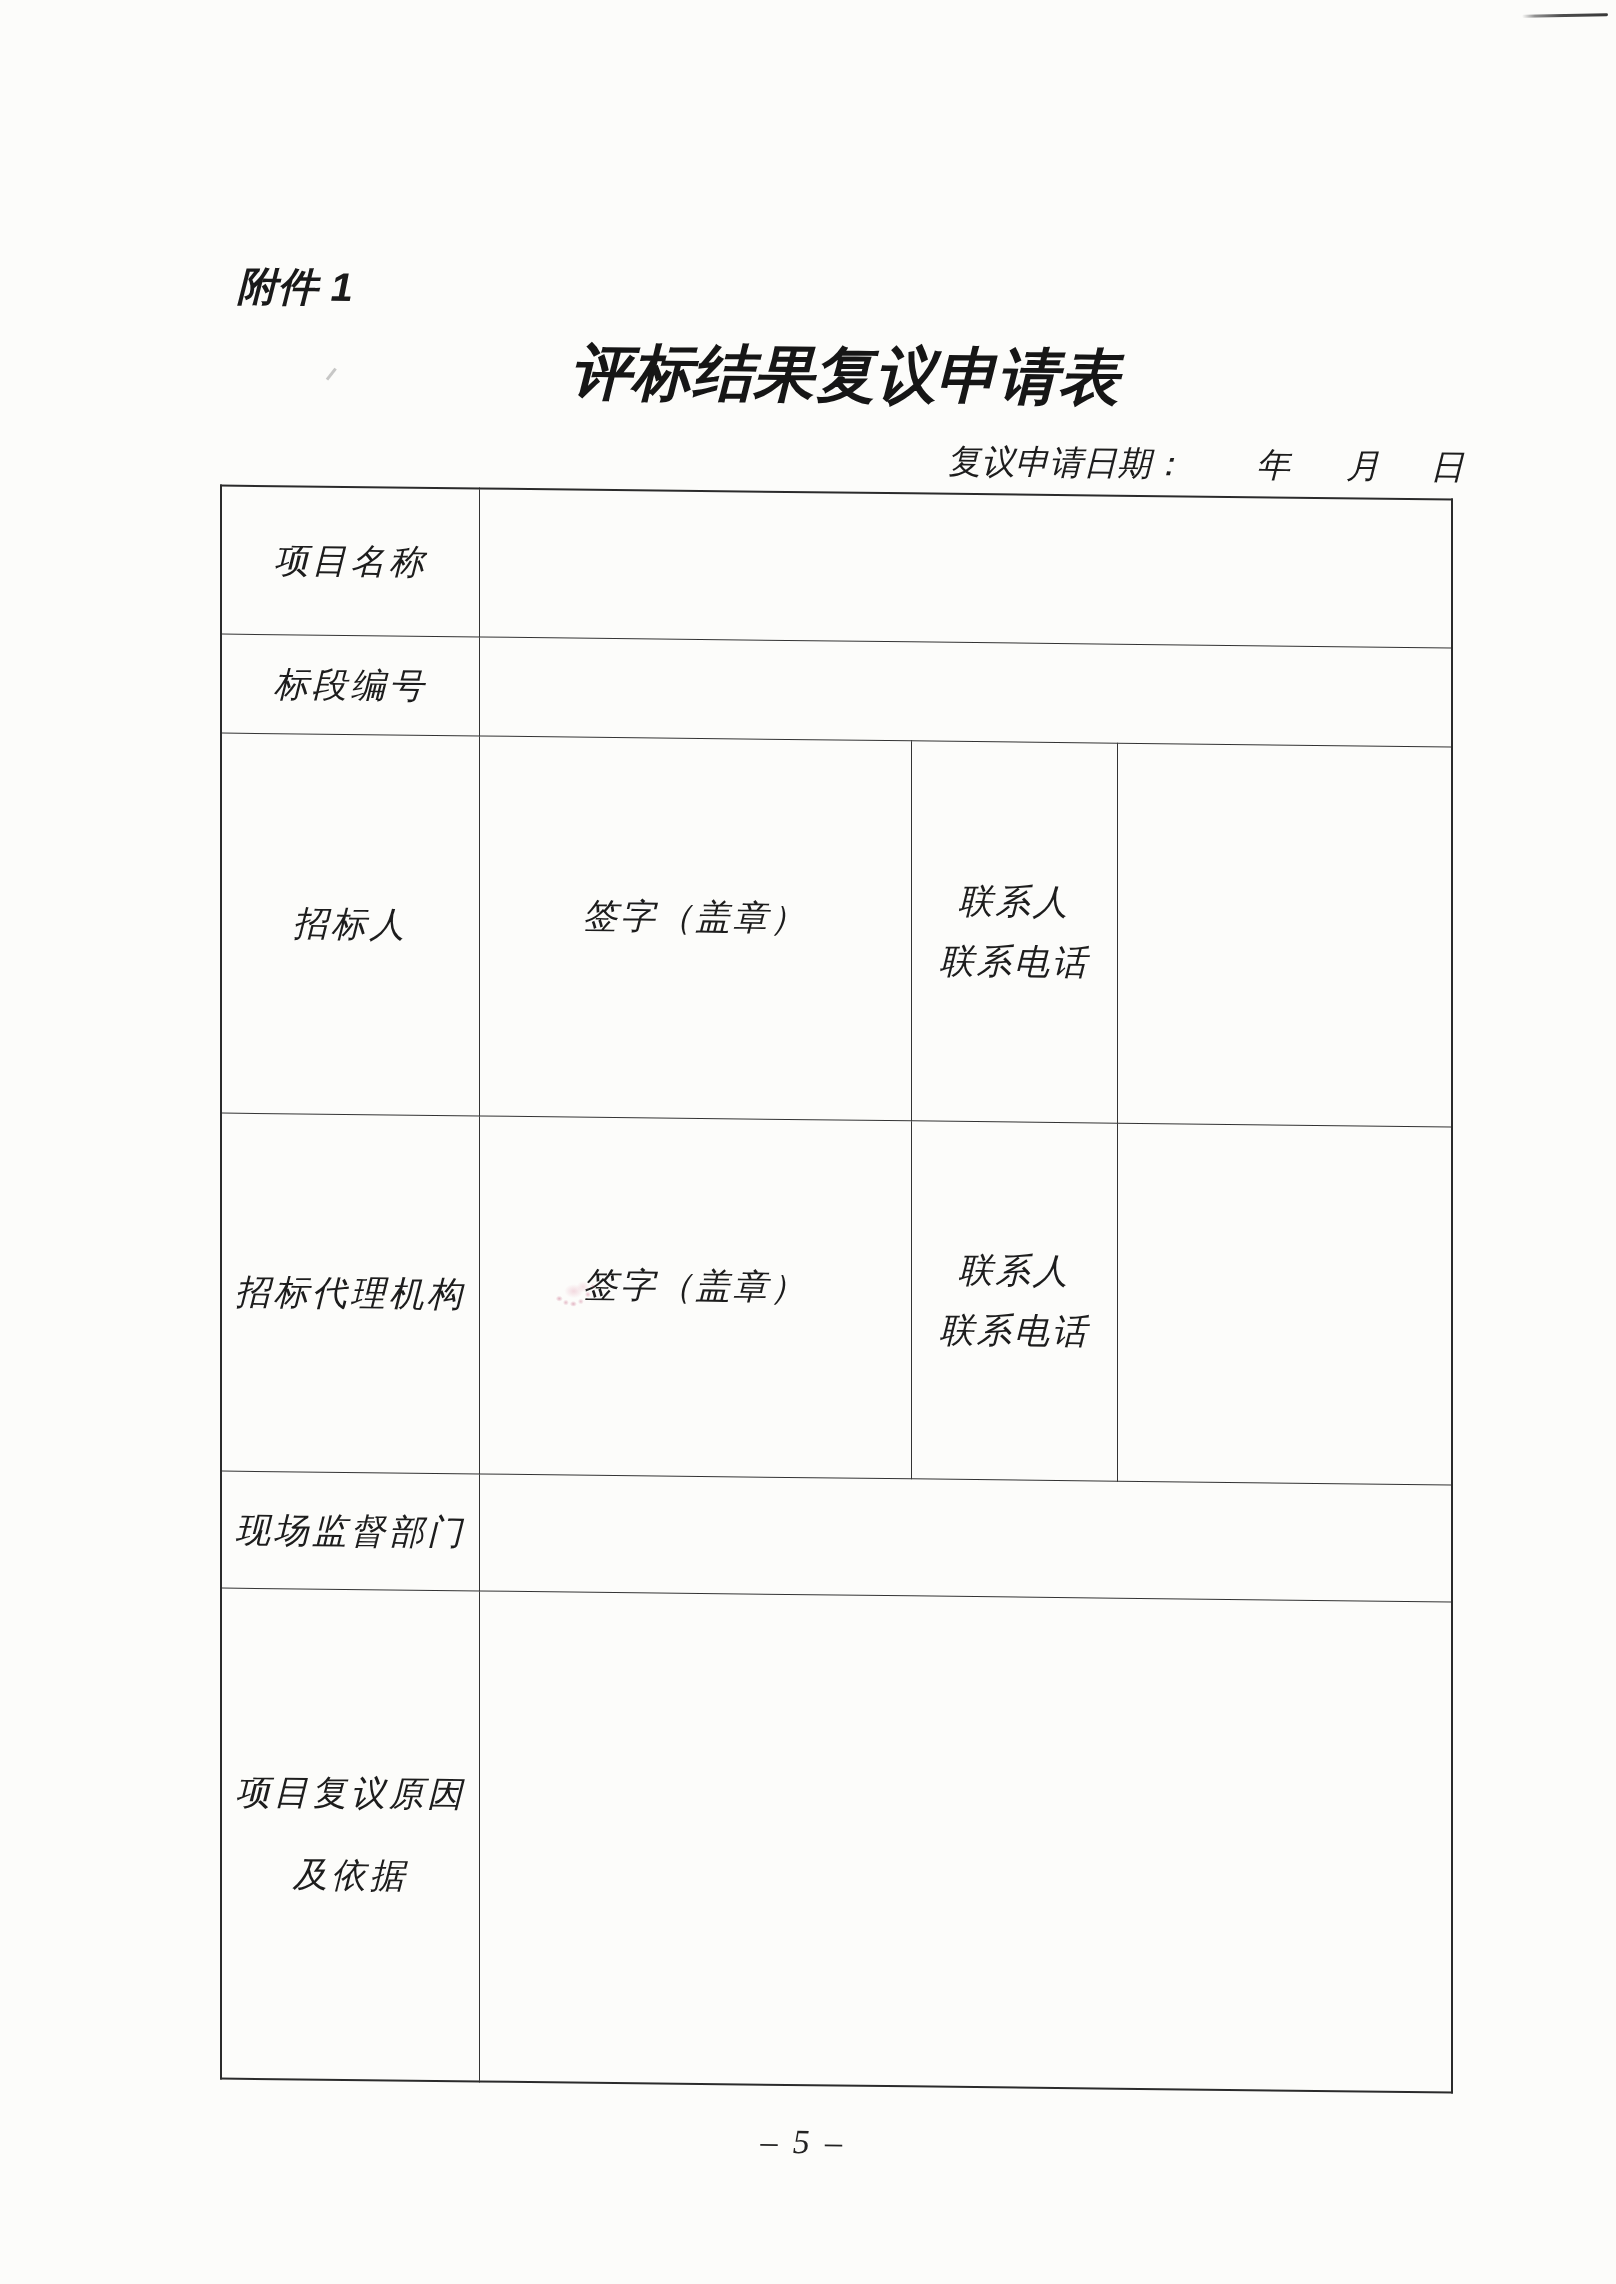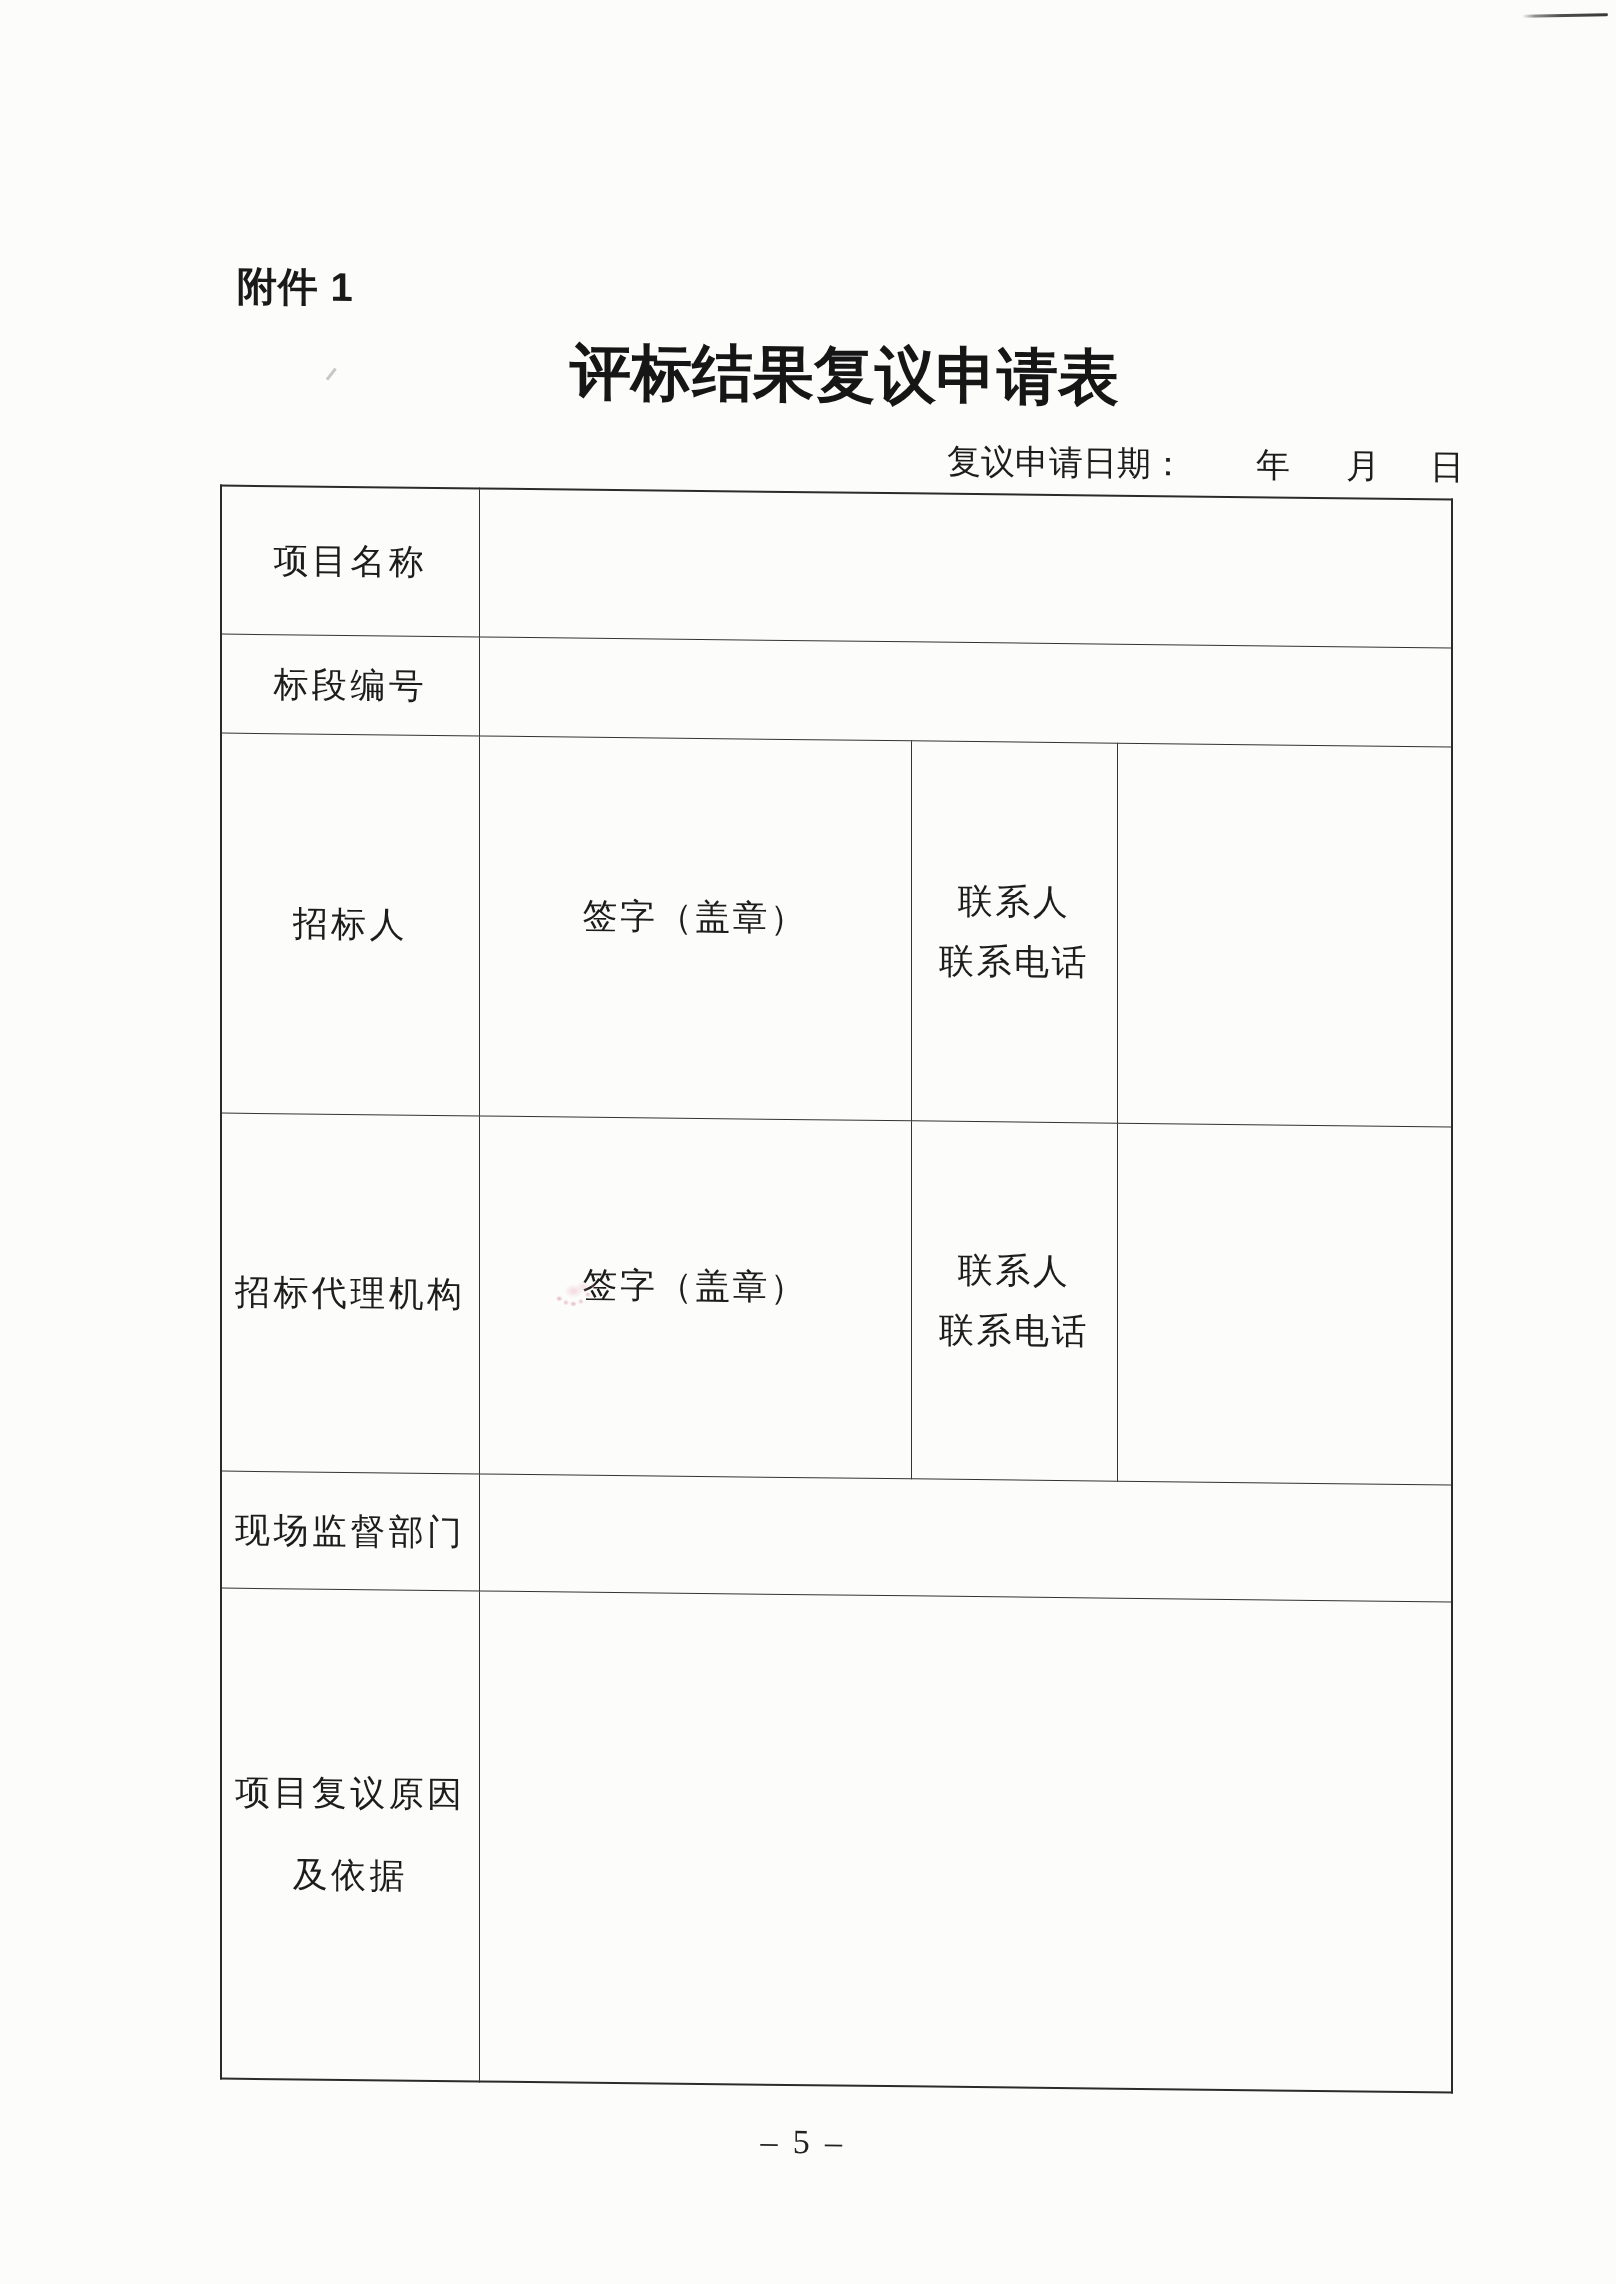--- a/index.html
+++ b/index.html
@@ -8,20 +8,21 @@
     background: #fcfcfa;
   }
   .page {
     position: relative;
     width: 1616px;
     height: 2284px;
     background: #fcfcfa;
     overflow: hidden;
     color: #1d1d1d;
     font-family: "Liberation Serif", "DejaVu Serif", serif;
+    font-style: italic;
   }
   
   .skew {
     position: absolute;
     left: 0; top: 0; right: 0; bottom: 0;
     transform: skewY(0.65deg);
     transform-origin: 0 0;
   }
 
   .attachment {

